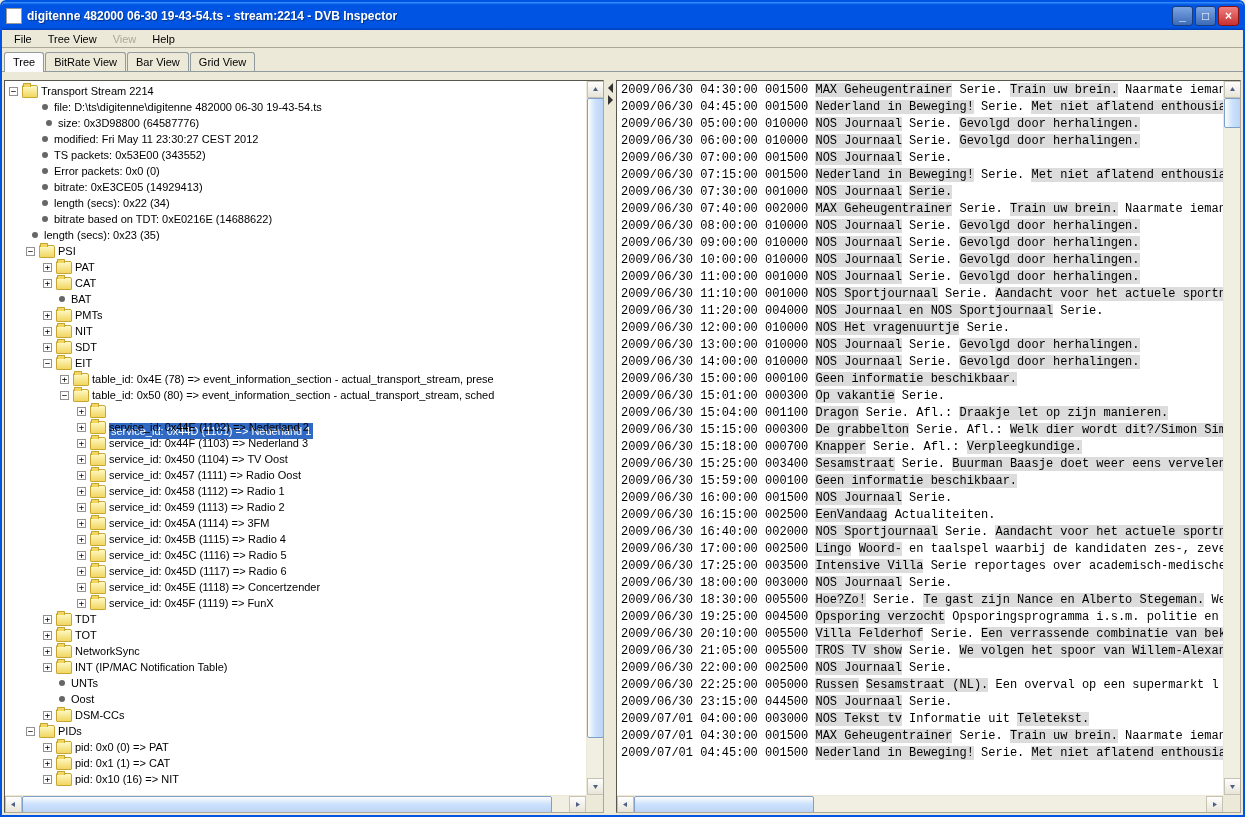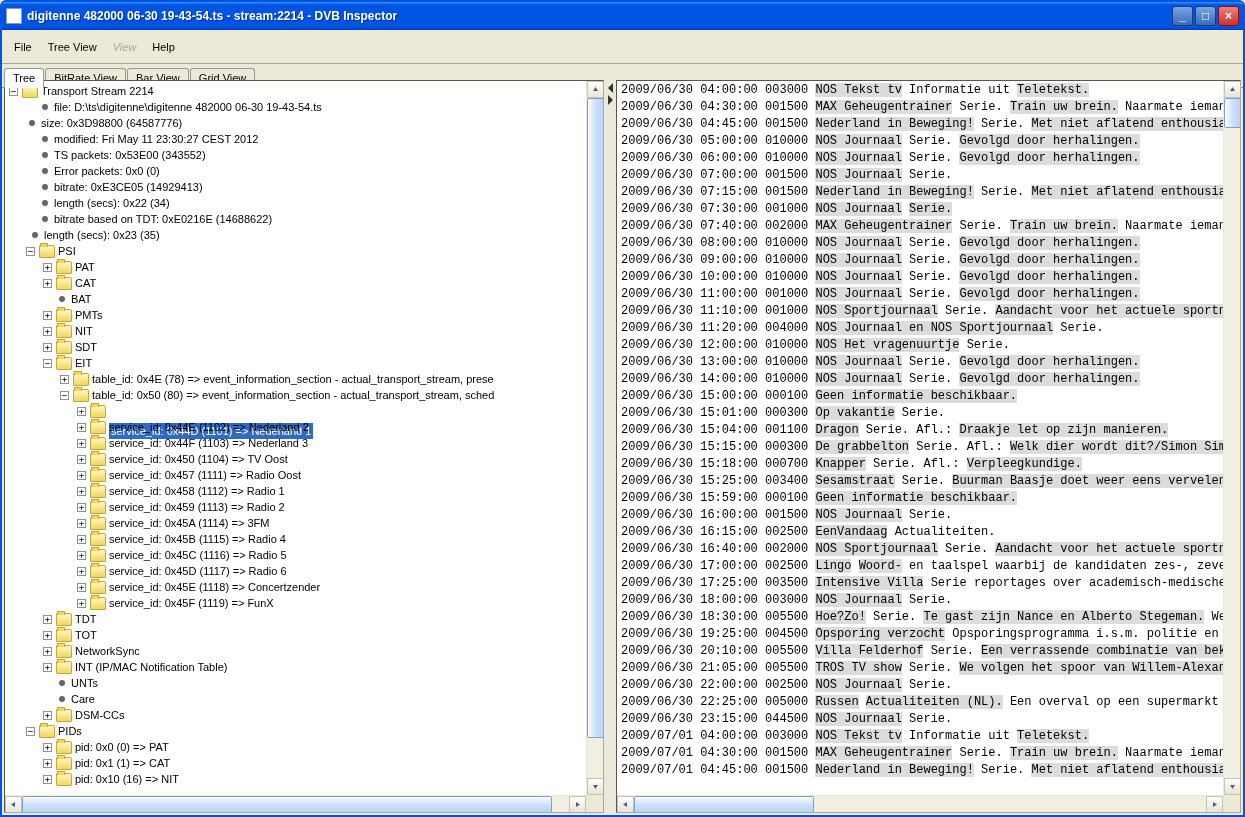--- a/index.html
+++ b/index.html
@@ -2,23 +2,23 @@
 <html><head>
 <meta charset="utf-8">
 <style>
 * { margin:0; padding:0; box-sizing:border-box; }
 body { font-family:Tahoma,Arial,sans-serif; font-size:11px; background:#ece9d8; overflow:hidden; width:1245px; height:817px; position:relative; border:2px solid #0054e3; border-radius:6px 6px 0 0; }
 .titlebar { height:28px; background:linear-gradient(to bottom,#3a95ff 0%,#0054e3 10%,#0054e3 90%,#003db8 100%); display:flex; align-items:center; padding:0 4px; color:#fff; font-weight:bold; font-size:12px; }
 .titlebar .icon { width:16px; height:16px; background:#fff; margin-right:5px; border:1px solid #999; }
 .titlebar .title { flex:1; text-shadow:1px 1px 1px rgba(0,0,0,.4); }
 .tb-btn { width:21px; height:20px; background:linear-gradient(to bottom,#7ba4e3,#3b6bb8); border:1px solid #1a3d78; margin-left:2px; display:flex; align-items:center; justify-content:center; color:#fff; font-weight:bold; font-size:12px; border-radius:3px; cursor:pointer; font-family:Arial;}
 .tb-btn.close { background:linear-gradient(to bottom,#f08080,#c73030); border-color:#8a1010;}
-.menubar { height:34px; background:#ece9d8; border-bottom:1px solid #aca899; display:flex; align-items:center; padding:0 4px; }
+.menubar { height:18px; background:#ece9d8; border-bottom:1px solid #aca899; display:flex; align-items:center; padding:0 4px; }
 .menubar span { padding:2px 8px; cursor:default; }
-.menubar span.dis { color:#aca899;font-style:italic; }
+.menubar span.dis { color:#aca899; }
 .tabs { height:24px; background:#ece9d8; display:flex; align-items:flex-end; padding-left:2px; border-bottom:1px solid #919b9c; }
 .tab { padding:3px 8px; border:1px solid #919b9c; border-bottom:none; background:#ece9d8; margin-right:1px; border-radius:3px 3px 0 0; cursor:pointer; position:relative;}
 .tab.active { background:#fcfcfe; z-index:2; top:1px; padding-bottom:4px;}
 .content { position:absolute; top:78px; left:2px; right:2px; bottom:2px; display:flex; background:#ece9d8;}
 .panel { background:#fff; border:1px inset #aca899; position:relative; overflow:hidden;}
 .panel.left { width:600px; margin-right:2px;}
 .panel.right { flex:1; margin-left:2px;}
 .splitter { width:8px; background:#ece9d8; display:flex; flex-direction:column; align-items:center; justify-content:flex-start; cursor:col-resize; padding-top:2px;}
 .sp-arrow { width:0; height:0; border-top:5px solid transparent; border-bottom:5px solid transparent; margin:1px 0;}
 .sp-arrow.l { border-right:5px solid #333; }
@@ -73,21 +73,21 @@
         <div class="node" style="padding-left:4px">
           <span class="tog">−</span>
           <span class="fold"></span>
           <span>Transport Stream 2214</span>
         </div>
         <div class="node" style="padding-left:21px">
           <span class="togsp"></span>
           <span class="bullet"></span>
           <span>file: D:\ts\digitenne\digitenne 482000 06-30 19-43-54.ts</span>
         </div>
-        <div class="node" style="padding-left:8px">
+        <div class="node" style="padding-left:25px">
           <span class="togsp"></span>
           <span class="bullet"></span>
           <span>size: 0x3D98800 (64587776)</span>
         </div>
         <div class="node" style="padding-left:21px">
           <span class="togsp"></span>
           <span class="bullet"></span>
           <span>modified: Fri May 11 23:30:27 CEST 2012</span>
         </div>
         <div class="node" style="padding-left:21px">
@@ -256,21 +256,21 @@
           <span>INT (IP/MAC Notification Table)</span>
         </div>
         <div class="node" style="padding-left:38px">
           <span class="togsp"></span>
           <span class="bullet"></span>
           <span>UNTs</span>
         </div>
         <div class="node" style="padding-left:38px">
           <span class="togsp"></span>
           <span class="bullet"></span>
-          <span>Care</span>
+          <span>Oost</span>
         </div>
         <div class="node" style="padding-left:38px">
           <span class="tog">+</span>
           <span class="fold"></span>
           <span>DSM-CCs</span>
         </div>
         <div class="node" style="padding-left:21px">
           <span class="tog">−</span>
           <span class="fold"></span>
           <span>PIDs</span>
@@ -320,21 +320,20 @@
     <div class="corner"></div>
   </div>
 
   <div class="splitter">
     <div class="sp-arrow l"></div>
     <div class="sp-arrow r"></div>
   </div>
 
   <div class="panel right">
     <div class="details" id="details">
-        <div class="row"><span>2009/06/30 04:00:00 003000</span> <span class="hl">NOS Tekst tv</span><span> Informatie uit </span><span class="hl">Teletekst.</span></div>
         <div class="row"><span>2009/06/30 04:30:00 001500</span> <span class="hl">MAX Geheugentrainer</span><span> Serie. </span><span class="hl">Train uw brein.</span><span> Naarmate ieman</span></div>
         <div class="row"><span>2009/06/30 04:45:00 001500</span> <span class="hl">Nederland in Beweging!</span><span> Serie. </span><span class="hl">Met niet aflatend enthousia</span></div>
         <div class="row"><span>2009/06/30 05:00:00 010000</span> <span class="hl">NOS Journaal</span><span> Serie. </span><span class="hl">Gevolgd door herhalingen.</span></div>
         <div class="row"><span>2009/06/30 06:00:00 010000</span> <span class="hl">NOS Journaal</span><span> Serie. </span><span class="hl">Gevolgd door herhalingen.</span></div>
         <div class="row"><span>2009/06/30 07:00:00 001500</span> <span class="hl">NOS Journaal</span><span> Serie.</span></div>
         <div class="row"><span>2009/06/30 07:15:00 001500</span> <span class="hl">Nederland in Beweging!</span><span> Serie. </span><span class="hl">Met niet aflatend enthousia</span></div>
         <div class="row"><span>2009/06/30 07:30:00 001000</span> <span class="hl">NOS Journaal</span><span> </span><span class="hl">Serie.</span></div>
         <div class="row"><span>2009/06/30 07:40:00 002000</span> <span class="hl">MAX Geheugentrainer</span><span> Serie. </span><span class="hl">Train uw brein.</span><span> Naarmate ieman</span></div>
         <div class="row"><span>2009/06/30 08:00:00 010000</span> <span class="hl">NOS Journaal</span><span> Serie. </span><span class="hl">Gevolgd door herhalingen.</span></div>
         <div class="row"><span>2009/06/30 09:00:00 010000</span> <span class="hl">NOS Journaal</span><span> Serie. </span><span class="hl">Gevolgd door herhalingen.</span></div>
@@ -356,21 +355,21 @@
         <div class="row"><span>2009/06/30 16:15:00 002500</span> <span class="hl">EenVandaag</span><span> Actualiteiten.</span></div>
         <div class="row"><span>2009/06/30 16:40:00 002000</span> <span class="hl">NOS Sportjournaal</span><span> Serie. </span><span class="hl">Aandacht voor het actuele sportn</span></div>
         <div class="row"><span>2009/06/30 17:00:00 002500</span> <span class="hl">Lingo</span><span> </span><span class="hl">Woord-</span><span> en taalspel waarbij de kandidaten zes-, zeve</span></div>
         <div class="row"><span>2009/06/30 17:25:00 003500</span> <span class="hl">Intensive Villa</span><span> Serie reportages over academisch-medische </span></div>
         <div class="row"><span>2009/06/30 18:00:00 003000</span> <span class="hl">NOS Journaal</span><span> Serie.</span></div>
         <div class="row"><span>2009/06/30 18:30:00 005500</span> <span class="hl">Hoe?Zo!</span><span> Serie. </span><span class="hl">Te gast zijn Nance en Alberto Stegeman.</span><span> We</span></div>
         <div class="row"><span>2009/06/30 19:25:00 004500</span> <span class="hl">Opsporing verzocht</span><span> Opsporingsprogramma i.s.m. politie en </span></div>
         <div class="row"><span>2009/06/30 20:10:00 005500</span> <span class="hl">Villa Felderhof</span><span> Serie. </span><span class="hl">Een verrassende combinatie van bek</span></div>
         <div class="row"><span>2009/06/30 21:05:00 005500</span> <span class="hl">TROS TV show</span><span> Serie. </span><span class="hl">We volgen het spoor van Willem-Alexan</span></div>
         <div class="row"><span>2009/06/30 22:00:00 002500</span> <span class="hl">NOS Journaal</span><span> Serie.</span></div>
-        <div class="row"><span>2009/06/30 22:25:00 005000</span> <span class="hl">Russen</span><span> </span><span class="hl">Actualiteiten (NL).</span><span> Een overval op een supermarkt l</span></div>
+        <div class="row"><span>2009/06/30 22:25:00 005000</span> <span class="hl">Russen</span><span> </span><span class="hl">Sesamstraat (NL).</span><span> Een overval op een supermarkt l</span></div>
         <div class="row"><span>2009/06/30 23:15:00 044500</span> <span class="hl">NOS Journaal</span><span> Serie.</span></div>
         <div class="row"><span>2009/07/01 04:00:00 003000</span> <span class="hl">NOS Tekst tv</span><span> Informatie uit </span><span class="hl">Teletekst.</span></div>
         <div class="row"><span>2009/07/01 04:30:00 001500</span> <span class="hl">MAX Geheugentrainer</span><span> Serie. </span><span class="hl">Train uw brein.</span><span> Naarmate ieman</span></div>
         <div class="row"><span>2009/07/01 04:45:00 001500</span> <span class="hl">Nederland in Beweging!</span><span> Serie. </span><span class="hl">Met niet aflatend enthousia</span></div>
       </div>
     <div class="scroll-v">
       <div class="sb-btn" style="position:absolute;top:0">
           <svg viewBox="0 0 7 7">
             <path d="M3.5 1 L6 5 L1 5 Z" fill="#4d6185"></path>
           </svg>

